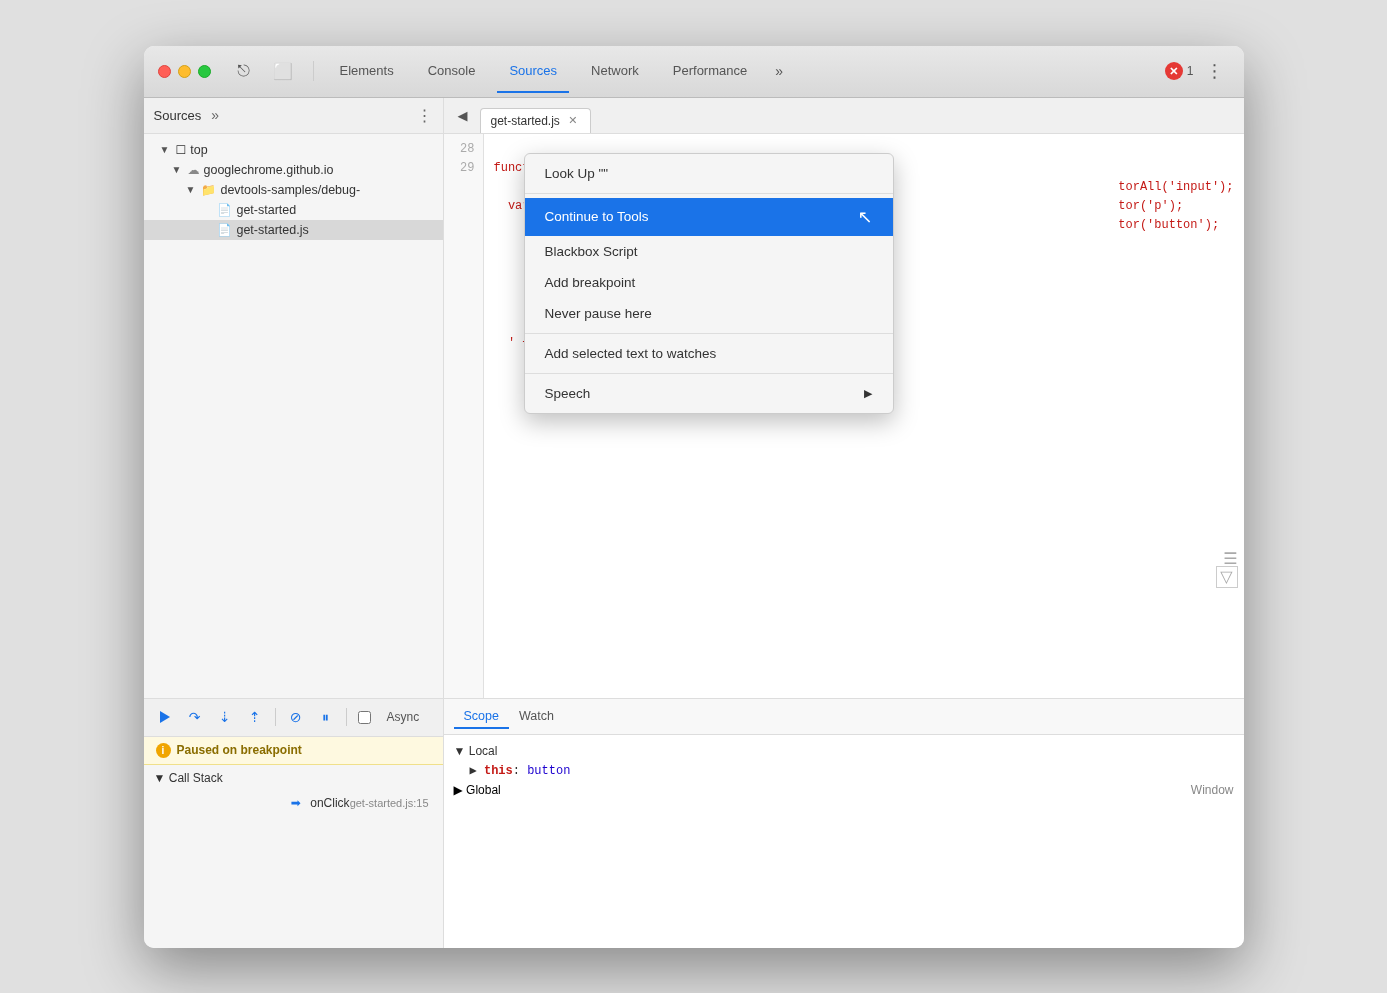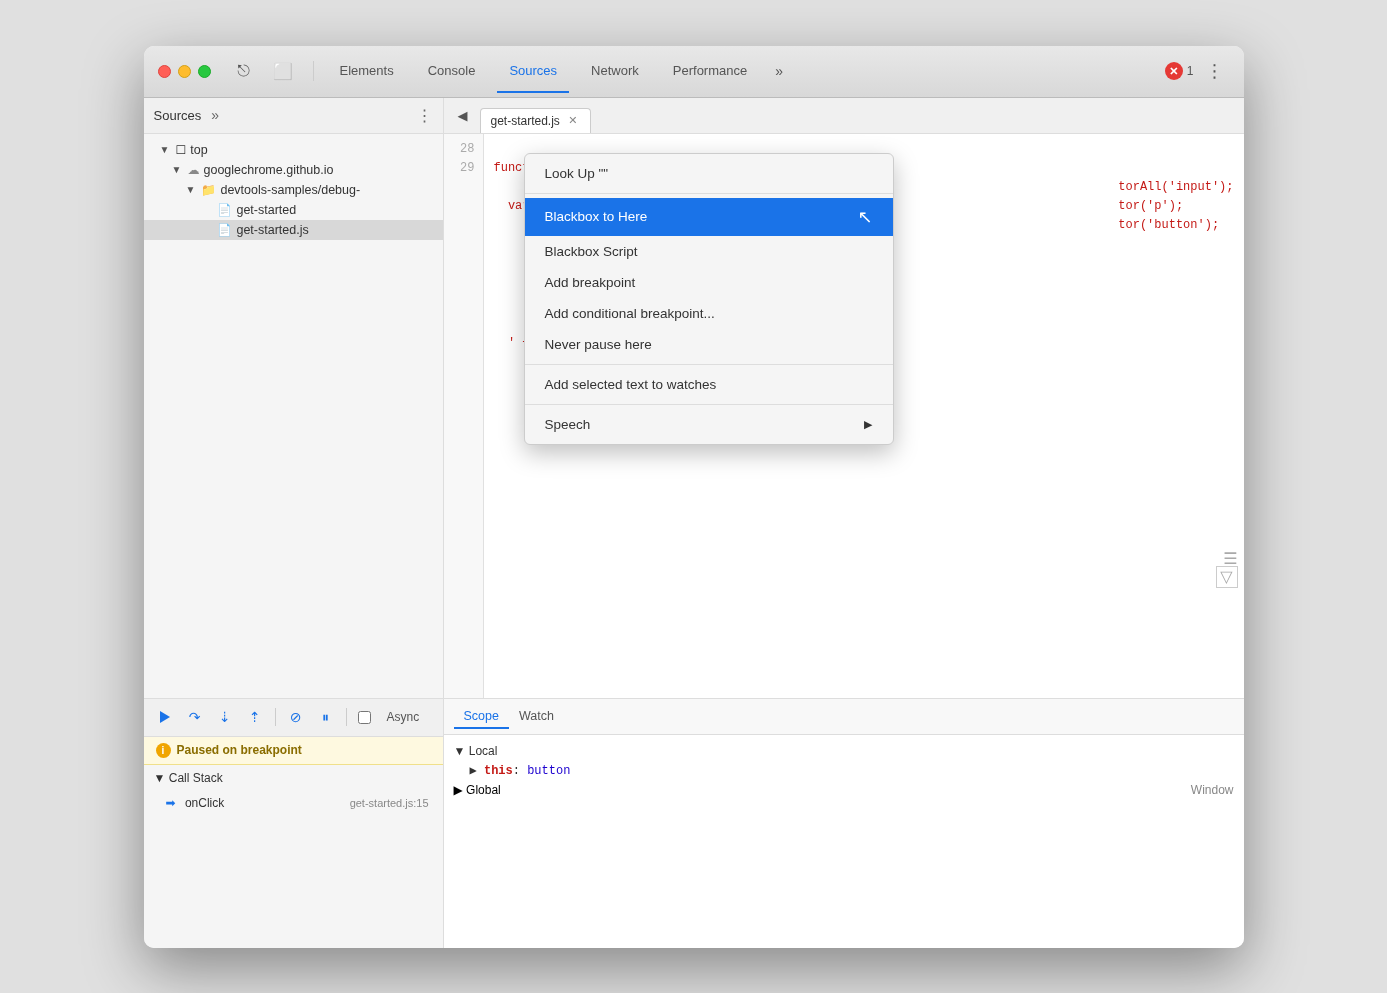--- a/index.html
+++ b/index.html
@@ -370,21 +370,21 @@
       display: flex;
       align-items: center;
       gap: 4px;
     }
     .callstack-item {
       padding: 5px 14px 5px 22px;
       font-size: 12px;
       cursor: pointer;
       display: flex;
       align-items: center;
-      justify-content: space-between;
+      justify-content: flex-end;
       color: #333;
     }
     .callstack-item .arrow { color: #1a73e8; margin-right: 6px; }
     .callstack-item .file { color: #888; font-size: 11px; }
     
     .right-panel {
       flex: 1;
       background: #fff;
       display: flex;
       flex-direction: column;
@@ -555,31 +555,28 @@
 
       <div style="position:absolute;right:6px;bottom:130px;color:#aaa;font-size:16px;">☰</div>
       <div style="position:absolute;right:6px;bottom:110px;color:#aaa;font-size:16px;border:1px solid #ccc;width:22px;height:22px;display:flex;align-items:center;justify-content:center;">▽</div>
 
       <div class="context-menu">
         <div class="context-menu-item">
           <span>Look Up ""</span>
         </div>
         <div class="context-menu-divider"></div>
         <div class="context-menu-item active">
-          <span>Blackbox to Here</span>
+          <span>Continue to Tools</span>
           <span style="font-size:18px;margin-left:20px;">↖</span>
         </div>
         <div class="context-menu-item">
           <span>Blackbox Script</span>
         </div>
         <div class="context-menu-item">
           <span>Add breakpoint</span>
-        </div>
-        <div class="context-menu-item">
-          <span>Add conditional breakpoint...</span>
         </div>
         <div class="context-menu-item">
           <span>Never pause here</span>
         </div>
         <div class="context-menu-divider"></div>
         <div class="context-menu-item">
           <span>Add selected text to watches</span>
         </div>
         <div class="context-menu-divider"></div>
         <div class="context-menu-item">

